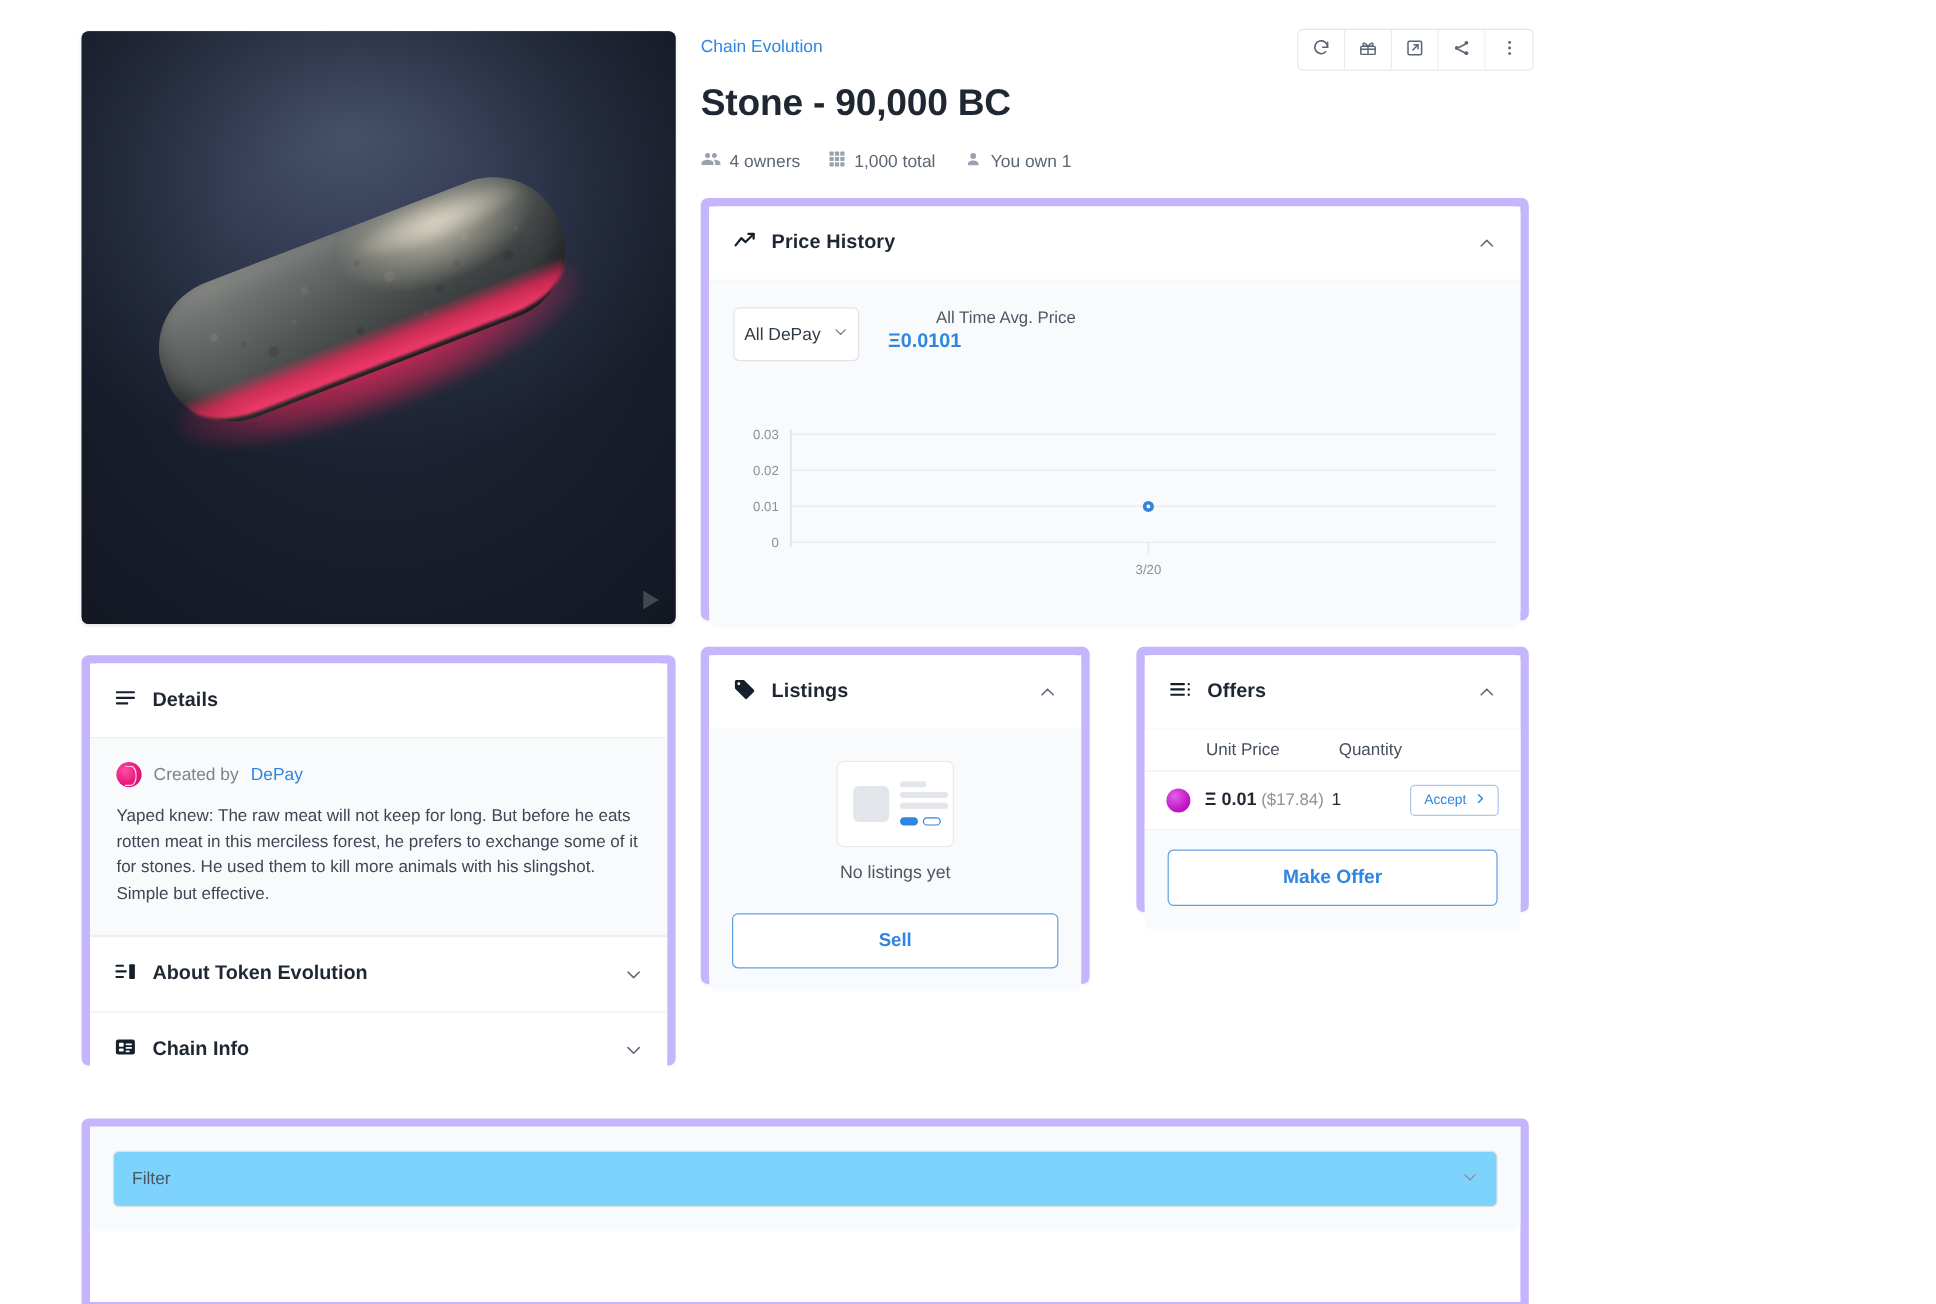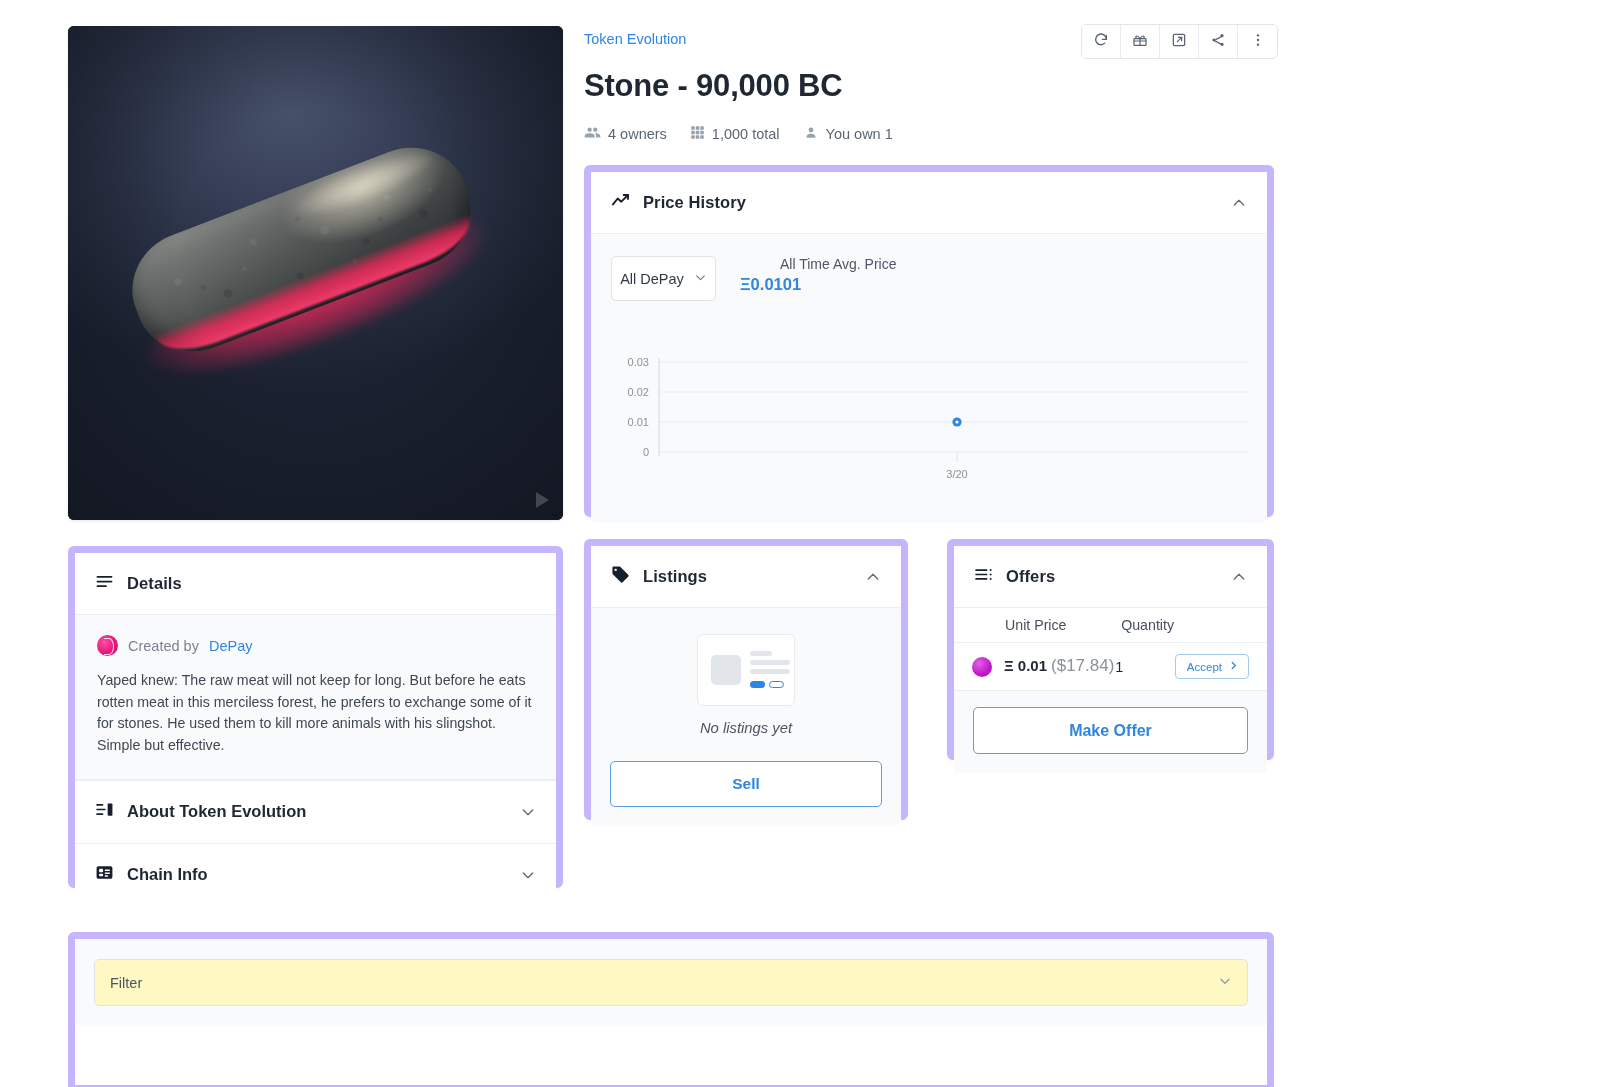--- a/index.html
+++ b/index.html
@@ -247,21 +247,21 @@
     border-radius: 6px;
     display: flex; align-items: center; gap: 9px;
     padding: 0 13px;
   }
   .ph-square { width: 30px; height: 30px; border-radius: 5px; background: #e2e5ea; flex: none; }
   .ph-lines { display: flex; flex-direction: column; gap: 4px; }
   .ph-line { height: 5px; border-radius: 3px; background: #e2e5ea; }
   .ph-pills { display: flex; gap: 4px; margin-top: 3px; }
   .ph-pill { width: 15px; height: 7px; border-radius: 4px; background: #2f86e0; }
   .ph-pill.o { background: #fff; border: 1.4px solid #2f86e0; }
-  .empty-txt { font-size: 14.8px; color: #4b5563; font-style: italic; }
+  .empty-txt { font-size: 14.8px; color: #4b5563; }
   .btn-outline {
     display: flex; align-items: center; justify-content: center;
     height: 46px;
     margin: 0 19px 19px 19px;
     border: 1px solid #5ea0e5;
     border-radius: 5px;
     background: #fff;
     color: #2f86e0;
     font-size: 15.5px;
     font-weight: bold;
@@ -293,21 +293,21 @@
     vertical-align: middle;
   }
   .offer-price-cell { padding-left: 18px !important; white-space: nowrap; }
   .offer-dot {
     display: inline-block; vertical-align: middle;
     width: 20px; height: 20px; border-radius: 50%;
     background: radial-gradient(circle at 35% 32%, #e060e8 0%, #c118c9 60%, #a4109f 100%);
     margin-right: 12px;
   }
   .offer-eth { font-weight: bold; font-size: 15px; }
-  .offer-usd { color: #8b929c; font-size: 17px; margin-left: 4px; }
+  .offer-usd { color: #8b929c; font-size: 14px; margin-left: 4px; }
   .accept-btn {
     border: 1px solid #a7c9ec;
     border-radius: 4px;
     background: #fff;
     color: #2f86e0;
     font-size: 11.5px;
     padding: 5px 9px 5px 11px;
     display: inline-flex; align-items: center; gap: 6px;
     cursor: pointer;
     font-family: inherit;
@@ -326,21 +326,21 @@
     font-family: inherit;
   }
 
   
   #trading-card { left: 68px; top: 932px; width: 1206px; height: 160px; }
   #trading-card .card-body { padding: 20px 19px; }
   .filter-select {
     width: 100%; height: 47px;
     border: 1px solid #dfe2e7;
     border-radius: 5px;
-    background: #fef9c3;
+    background: #7dd3fc;
     display: flex; align-items: center;
     padding: 0 15px;
     font-size: 14.5px;
     color: #4b5563;
     cursor: pointer;
   }
   .filter-select .chev2 { margin-left: auto; color: #8b929c; }
 </style>
 </head>
 <body>
@@ -354,21 +354,21 @@
       <div class="stone-body">
         <div class="stone-texture"></div>
       </div>
       <div class="stone-rim"></div>
       <div class="stone-top-hi"></div>
     </div>
     <div class="media-vignette"></div>
     <div class="play-tri"></div>
   </div>
 
-  <div class="crumb">Token Evolution</div>
+  <div class="crumb">Chain Evolution</div>
   <div class="title">Stone - 90,000 BC</div>
 
   <div class="meta">
     <span class="mi">
       <span>
         <svg width="17" height="17" viewBox="0 0 24 24" fill="currentColor">
             <path d="M16 11c1.66 0 2.99-1.34 2.99-3S17.66 5 16 5s-3 1.34-3 3 1.34 3 3 3zm-8 0c1.66 0 2.99-1.34 2.99-3S9.66 5 8 5 5 6.34 5 8s1.34 3 3 3zm0 2c-2.33 0-7 1.17-7 3.5V19h14v-2.5c0-2.33-4.67-3.5-7-3.5zm8 0c-.29 0-.62.02-.97.05 1.16.84 1.97 1.97 1.97 3.45V19h6v-2.5c0-2.33-4.67-3.5-7-3.5z"></path>
           </svg>
       </span>
       <span>4 owners</span>

